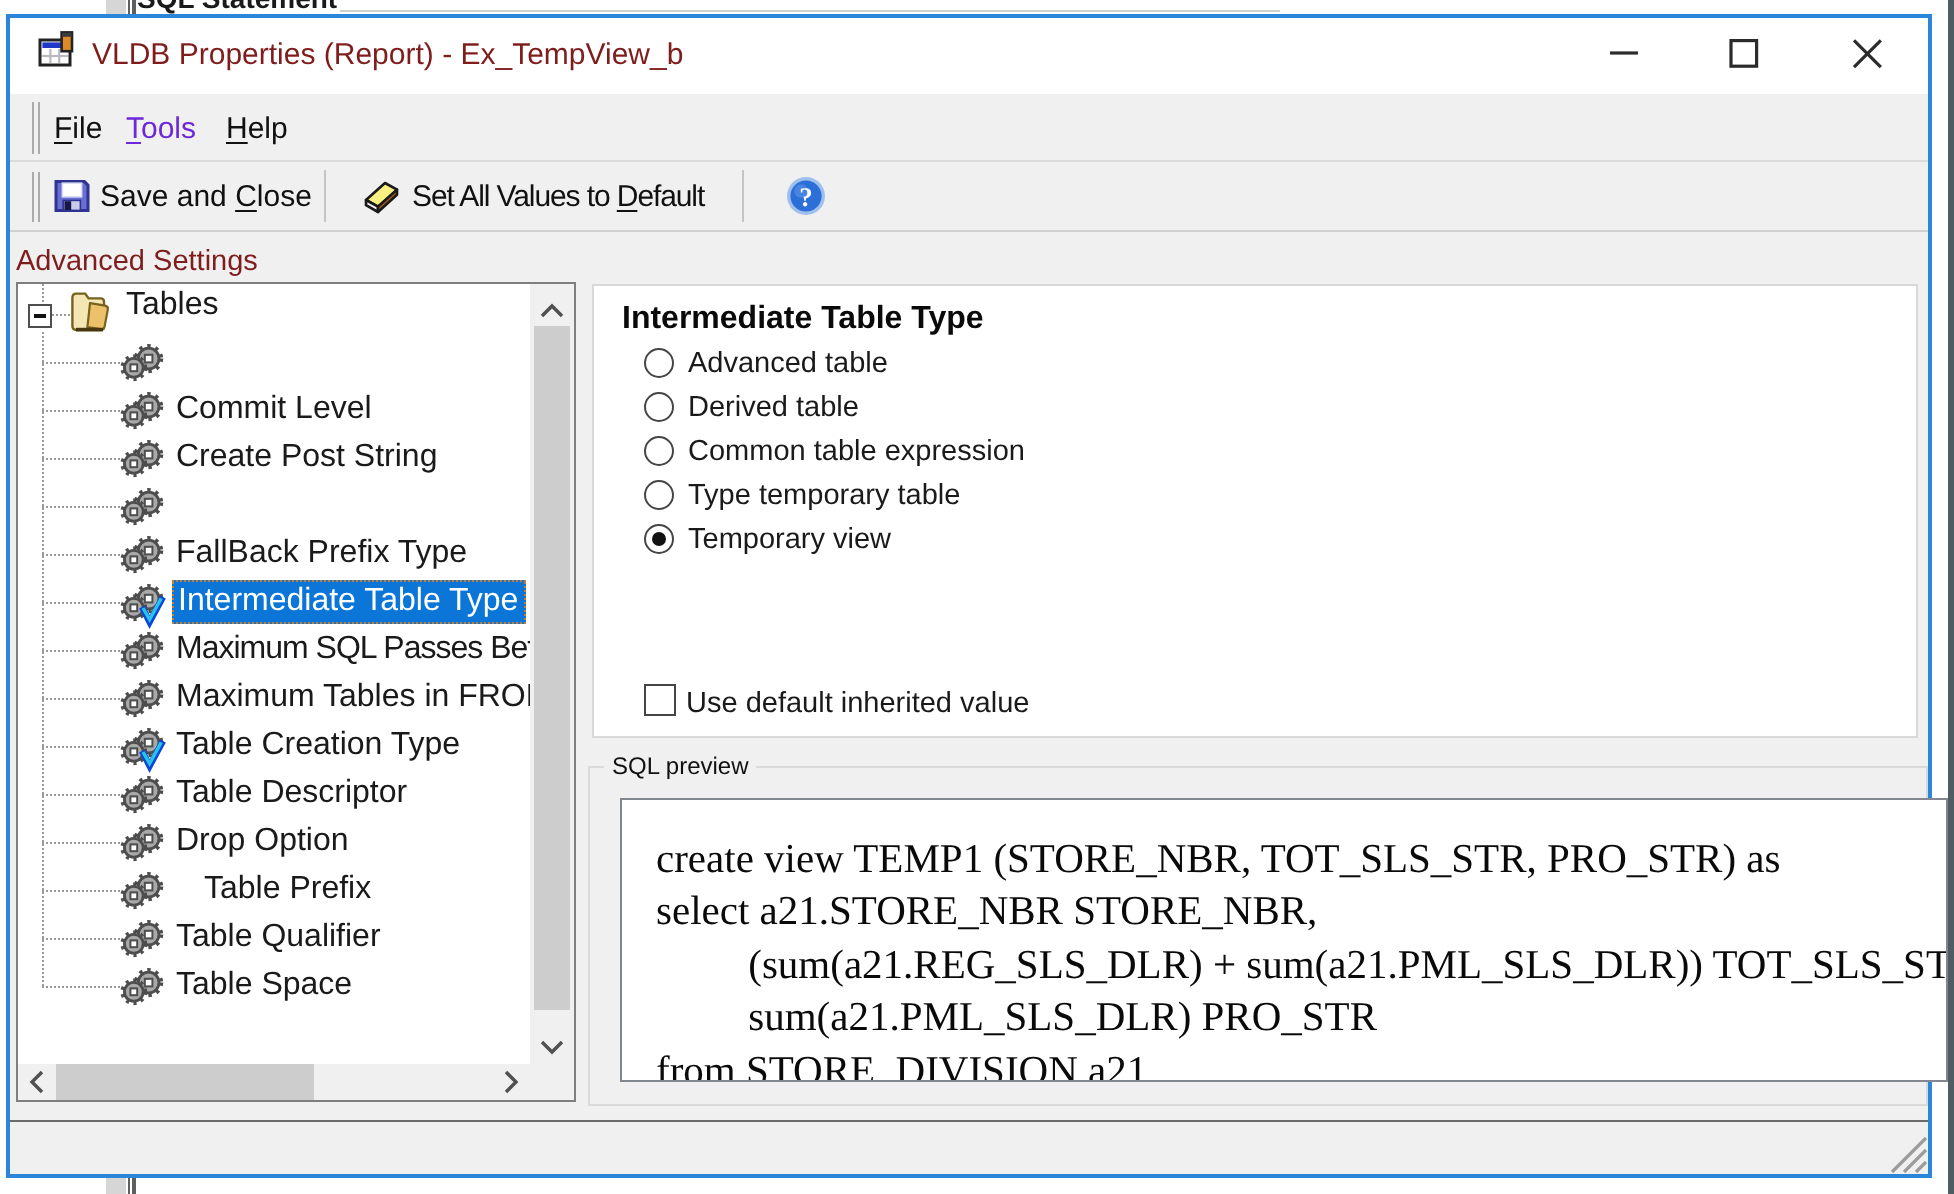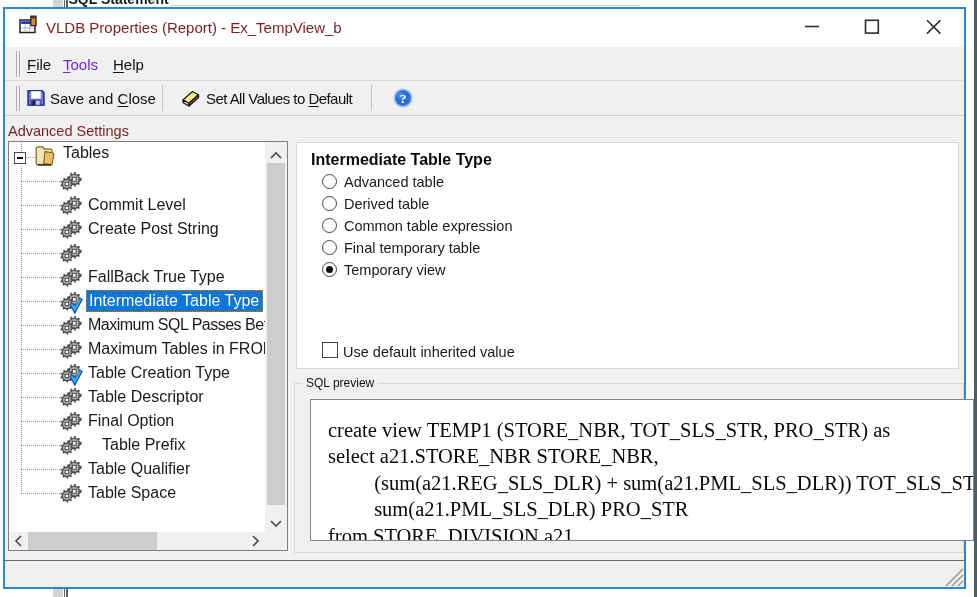--- a/index.html
+++ b/index.html
@@ -132,21 +132,21 @@
       </svg>
 <div class="doth" style="left:12px;top:135px;width:39px"></div>
 <svg style="position:absolute;left:50px;top:125px;overflow:visible" width="24" height="20" viewBox="0 0 24 20">
         <circle cx="15.3" cy="8.3" r="6.1" fill="none" stroke="#4d4d4d" stroke-width="2.4" stroke-dasharray="1.6 2.39"></circle>
         <circle cx="15.3" cy="8.3" r="5.2" fill="#a9a9a9" stroke="#4d4d4d" stroke-width="1.4"></circle>
         <rect x="13.4" y="6.4" width="3.8" height="3.8" fill="#fff" stroke="#4d4d4d" stroke-width="1"></rect>
         <circle cx="7.9" cy="12.9" r="5.6" fill="none" stroke="#4d4d4d" stroke-width="2.2" stroke-dasharray="1.5 2.2"></circle>
         <circle cx="7.9" cy="12.9" r="4.7" fill="#a9a9a9" stroke="#4d4d4d" stroke-width="1.4"></circle>
         <rect x="6.2" y="11.2" width="3.4" height="3.4" fill="#fff" stroke="#4d4d4d" stroke-width="1"></rect>
       </svg>
-<div class="ti" style="left:79px;top:125.5px">FallBack True Type</div>
+<div class="ti" style="left:79px;top:125.5px">FallBack Prefix Type</div>
 <div class="doth" style="left:12px;top:159px;width:39px"></div>
 <svg style="position:absolute;left:50px;top:149px;overflow:visible" width="24" height="20" viewBox="0 0 24 20">
         <circle cx="15.3" cy="8.3" r="6.1" fill="none" stroke="#4d4d4d" stroke-width="2.4" stroke-dasharray="1.6 2.39"></circle>
         <circle cx="15.3" cy="8.3" r="5.2" fill="#a9a9a9" stroke="#4d4d4d" stroke-width="1.4"></circle>
         <rect x="13.4" y="6.4" width="3.8" height="3.8" fill="#fff" stroke="#4d4d4d" stroke-width="1"></rect>
         <circle cx="7.9" cy="12.9" r="5.6" fill="none" stroke="#4d4d4d" stroke-width="2.2" stroke-dasharray="1.5 2.2"></circle>
         <circle cx="7.9" cy="12.9" r="4.7" fill="#a9a9a9" stroke="#4d4d4d" stroke-width="1.4"></circle>
         <rect x="6.2" y="11.2" width="3.4" height="3.4" fill="#fff" stroke="#4d4d4d" stroke-width="1"></rect>
         <path d="M12 12.5 L15.8 20 L22.5 7.5" fill="none" stroke="#0b46d4" stroke-width="3.2"></path>
         <path d="M12.5 13 L15.8 18.8 L21.6 8.2" fill="none" stroke="#27c2ee" stroke-width="1.7"></path>
@@ -197,21 +197,21 @@
 <div class="ti" style="left:79px;top:245.5px">Table Descriptor</div>
 <div class="doth" style="left:12px;top:279px;width:39px"></div>
 <svg style="position:absolute;left:50px;top:269px;overflow:visible" width="24" height="20" viewBox="0 0 24 20">
         <circle cx="15.3" cy="8.3" r="6.1" fill="none" stroke="#4d4d4d" stroke-width="2.4" stroke-dasharray="1.6 2.39"></circle>
         <circle cx="15.3" cy="8.3" r="5.2" fill="#a9a9a9" stroke="#4d4d4d" stroke-width="1.4"></circle>
         <rect x="13.4" y="6.4" width="3.8" height="3.8" fill="#fff" stroke="#4d4d4d" stroke-width="1"></rect>
         <circle cx="7.9" cy="12.9" r="5.6" fill="none" stroke="#4d4d4d" stroke-width="2.2" stroke-dasharray="1.5 2.2"></circle>
         <circle cx="7.9" cy="12.9" r="4.7" fill="#a9a9a9" stroke="#4d4d4d" stroke-width="1.4"></circle>
         <rect x="6.2" y="11.2" width="3.4" height="3.4" fill="#fff" stroke="#4d4d4d" stroke-width="1"></rect>
       </svg>
-<div class="ti" style="left:79px;top:269.5px">Final Option</div>
+<div class="ti" style="left:79px;top:269.5px">Drop Option</div>
 <div class="doth" style="left:12px;top:303px;width:39px"></div>
 <svg style="position:absolute;left:50px;top:293px;overflow:visible" width="24" height="20" viewBox="0 0 24 20">
         <circle cx="15.3" cy="8.3" r="6.1" fill="none" stroke="#4d4d4d" stroke-width="2.4" stroke-dasharray="1.6 2.39"></circle>
         <circle cx="15.3" cy="8.3" r="5.2" fill="#a9a9a9" stroke="#4d4d4d" stroke-width="1.4"></circle>
         <rect x="13.4" y="6.4" width="3.8" height="3.8" fill="#fff" stroke="#4d4d4d" stroke-width="1"></rect>
         <circle cx="7.9" cy="12.9" r="5.6" fill="none" stroke="#4d4d4d" stroke-width="2.2" stroke-dasharray="1.5 2.2"></circle>
         <circle cx="7.9" cy="12.9" r="4.7" fill="#a9a9a9" stroke="#4d4d4d" stroke-width="1.4"></circle>
         <rect x="6.2" y="11.2" width="3.4" height="3.4" fill="#fff" stroke="#4d4d4d" stroke-width="1"></rect>
       </svg>
 <div class="ti" style="left:93px;top:293.5px">Table Prefix</div>
@@ -261,21 +261,21 @@
 
 <div class="abs" style="left:296px;top:142px;width:663px;height:227px;background:#fff;border:1px solid #d9d9d9"></div>
 <div class="abs" style="left:311px;top:151px;font-size:16px;font-weight:bold;color:#0a0a0a">Intermediate Table Type</div>
 <div class="abs" style="left:322px;top:173.5px;width:15px;height:15px;border:1.6px solid #454545;border-radius:50%;background:#fff"></div>
 <div class="rl" style="left:344px;top:174px">Advanced table</div>
 <div class="abs" style="left:322px;top:195.5px;width:15px;height:15px;border:1.6px solid #454545;border-radius:50%;background:#fff"></div>
 <div class="rl" style="left:344px;top:196px">Derived table</div>
 <div class="abs" style="left:322px;top:217.5px;width:15px;height:15px;border:1.6px solid #454545;border-radius:50%;background:#fff"></div>
 <div class="rl" style="left:344px;top:218px">Common table expression</div>
 <div class="abs" style="left:322px;top:239.5px;width:15px;height:15px;border:1.6px solid #454545;border-radius:50%;background:#fff"></div>
-<div class="rl" style="left:344px;top:240px">Final temporary table</div>
+<div class="rl" style="left:344px;top:240px">Type temporary table</div>
 <div class="abs" style="left:322px;top:261.5px;width:15px;height:15px;border:1.6px solid #454545;border-radius:50%;background:#fff"></div>
 <div class="abs" style="left:326px;top:265.5px;width:7px;height:7px;border-radius:50%;background:#111"></div>
 <div class="rl" style="left:344px;top:262px">Temporary view</div>
 <div class="abs" style="left:322px;top:342px;width:15.5px;height:15.5px;border:1.6px solid #454545;background:#fff"></div>
 <div class="rl" style="left:343px;top:344px">Use default inherited value</div>
 
 <div class="abs" style="left:294px;top:383px;width:670px;height:170px;border:1px solid #d9d9d9"></div>
 <div class="abs" style="left:302px;top:376px;font-size:12px;color:#111;background:#f0f0f0;padding:0 4px">SQL preview</div>
 <div class="abs" style="left:310px;top:399px;width:664px;height:142px;background:#fff;border:1px solid #82878f;overflow:hidden">
   <div style="position:absolute;left:17px;top:16.7px;font-family:'Liberation Serif',serif;font-size:20.5px;line-height:26.5px;color:#0a0a0a;white-space:pre">create view TEMP1 (STORE_NBR, TOT_SLS_STR, PRO_STR) as

